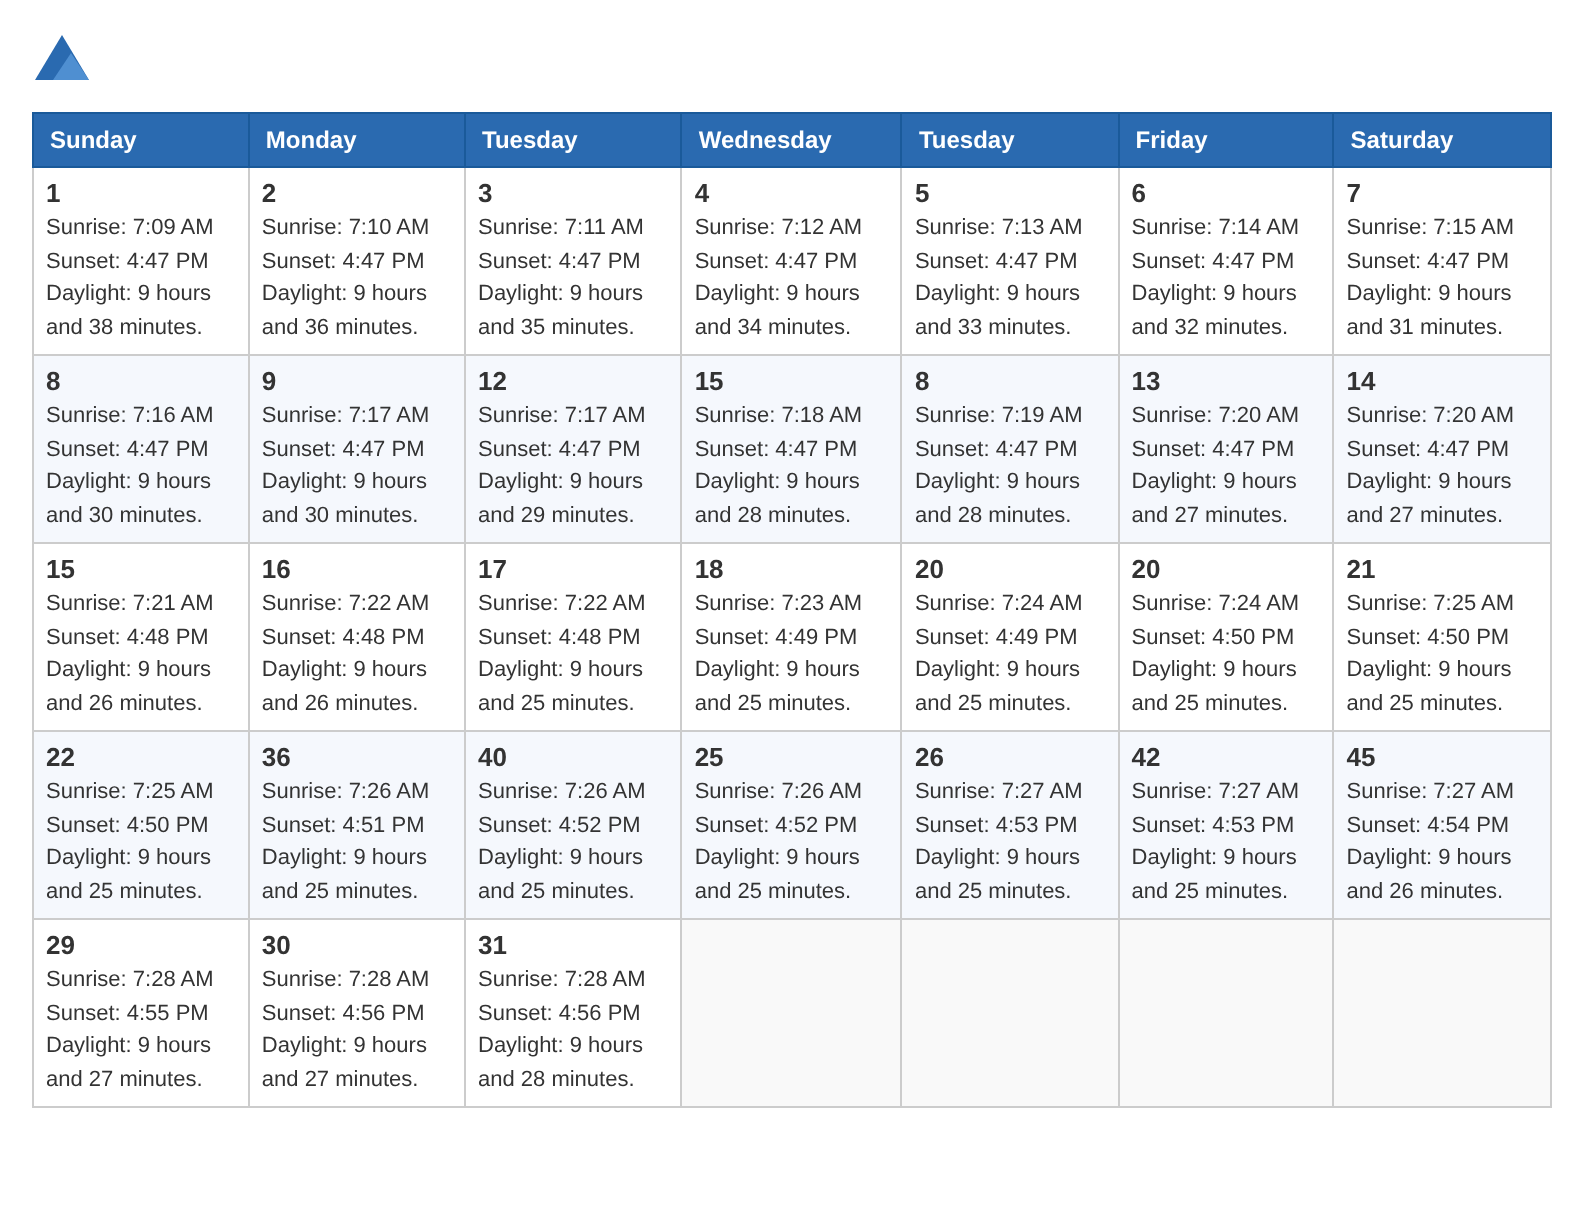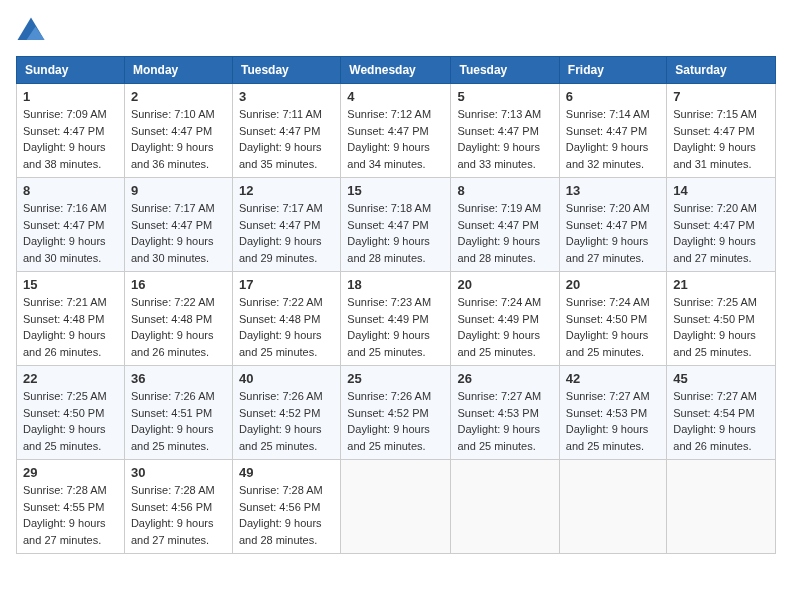--- a/index.html
+++ b/index.html
@@ -369,21 +369,21 @@
       </td>
         <td>
         <span class="day-num">30</span>
         <div class="day-info">
           Sunrise: 7:28 AM<br>
           Sunset: 4:56 PM<br>
           Daylight: 9 hours and 27 minutes.
         </div>
       </td>
         <td>
-        <span class="day-num">49</span>
+        <span class="day-num">31</span>
         <div class="day-info">
           Sunrise: 7:28 AM<br>
           Sunset: 4:56 PM<br>
           Daylight: 9 hours and 28 minutes.
         </div>
       </td>
         <td class="empty-cell"></td>
         <td class="empty-cell"></td>
         <td class="empty-cell"></td>
         <td class="empty-cell"></td>

